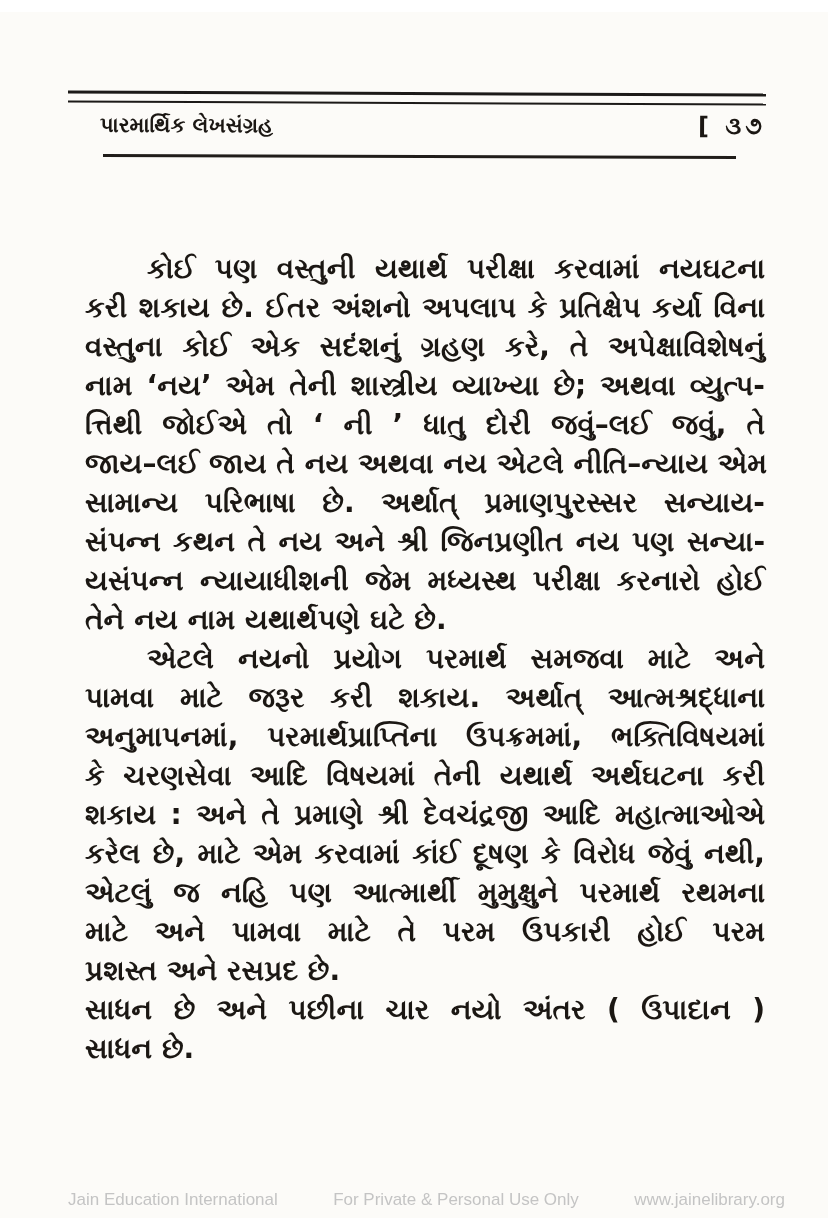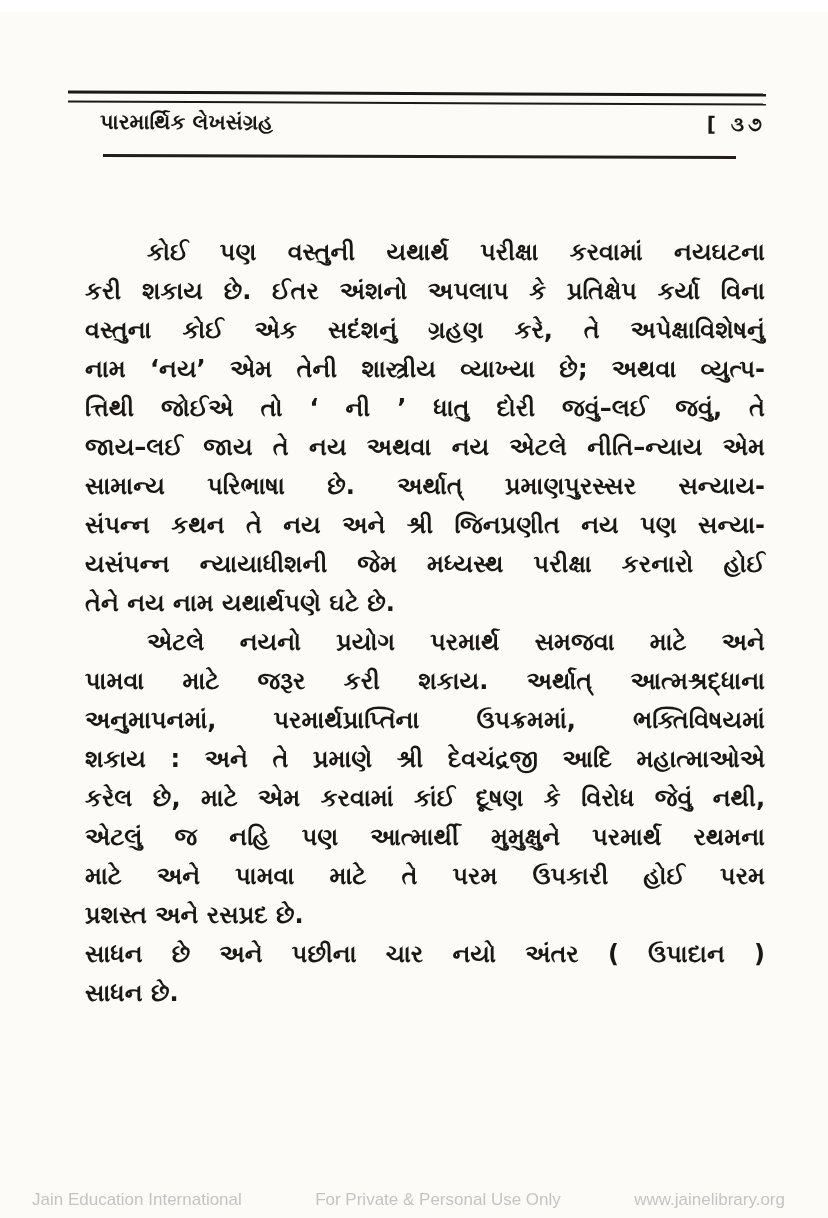--- a/index.html
+++ b/index.html
@@ -19,50 +19,50 @@
     border-top:3px solid #1c1a18;border-bottom:2px solid #1c1a18;
     transform:rotate(0.25deg);
   }
   
   .header{
     position:absolute;left:100px;top:99px;width:666px;
     display:flex;justify-content:space-between;align-items:baseline;
     font-size:21px;font-weight:bold;
     transform:rotate(0.2deg);
   }
-  .pageno{font-size:20px;letter-spacing:4px;}
+  .pageno{font-size:24px;letter-spacing:4px;}
   
   .rule-single{
     position:absolute;left:103px;top:143px;width:633px;height:0;
     border-top:3px solid #201d1a;
     transform:rotate(0.2deg);
   }
   
   .title{
     position:absolute;left:97px;top:150px;width:662px;margin:0;
     font-size:38px;font-weight:bold;line-height:64px;
     text-align:justify;text-align-last:justify;
     white-space:nowrap;
   }
   
   .body-block{
-    position:absolute;left:85px;top:221px;width:680px;
-    font-size:24px;line-height:39px;font-weight:600;
+    position:absolute;left:85px;top:237px;width:680px;
+    font-size:28px;line-height:39px;font-weight:600;
   }
   .para{margin:0;}
   .line{
     text-align:justify;text-align-last:justify;
     white-space:nowrap;
   }
   .line.short{text-align-last:left;white-space:normal;}
   .line.indent{text-indent:62px;}
   
   .footer{
     position:absolute;left:0;top:1178px;width:828px;
-    box-sizing:border-box;padding:0 43px 0 32px;
+    box-sizing:border-box;padding:0 43px 0 68px;
     display:flex;justify-content:space-between;
     color:#c4c4c4;font-size:17px;font-weight:normal;
     font-family:"Liberation Sans","DejaVu Sans",sans-serif;
   }
 </style>
 </head>
 <body>
 
 <div class="page">
 
@@ -88,20 +88,21 @@
       <div class="line">સામાન્ય પરિભાષા છે. અર્થાત્ પ્રમાણપુરસ્સર સન્યાય-</div>
       <div class="line">સંપન્ન કથન તે નય અને શ્રી જિનપ્રણીત નય પણ સન્યા-</div>
       <div class="line">યસંપન્ન ન્યાયાધીશની જેમ મધ્યસ્થ પરીક્ષા કરનારો હોઈ</div>
       <div class="line short">તેને નય નામ યથાર્થપણે ઘટે છે.</div>
     </div>
 
     <div class="para">
       <div class="line indent">એટલે નયનો પ્રયોગ પરમાર્થ સમજવા માટે અને</div>
       <div class="line">પામવા માટે જરૂર કરી શકાય. અર્થાત્ આત્મશ્રદ્ધાના</div>
       <div class="line">અનુમાપનમાં, પરમાર્થપ્રાપ્તિના ઉપક્રમમાં, ભક્તિવિષયમાં</div>
+      <div class="line">કે ચરણસેવા આદિ વિષયમાં તેની યથાર્થ અર્થઘટના કરી</div>
       <div class="line">શકાય : અને તે પ્રમાણે શ્રી દેવચંદ્રજી આદિ મહાત્માઓએ</div>
       <div class="line">કરેલ છે, માટે એમ કરવામાં કાંઈ દૂષણ કે વિરોધ જેવું નથી,</div>
       <div class="line">એટલું જ નહિ પણ આત્માર્થી મુમુક્ષુને પરમાર્થ રથમના</div>
       <div class="line">માટે અને પામવા માટે તે પરમ ઉપકારી હોઈ પરમ</div>
       <div class="line short">પ્રશસ્ત અને રસપ્રદ છે.</div>
     </div>
 
     <div class="para">
       <div class="line">સાધન છે અને પછીના ચાર નયો અંતર ( ઉપાદાન )</div>
       <div class="line short">સાધન છે.</div>

